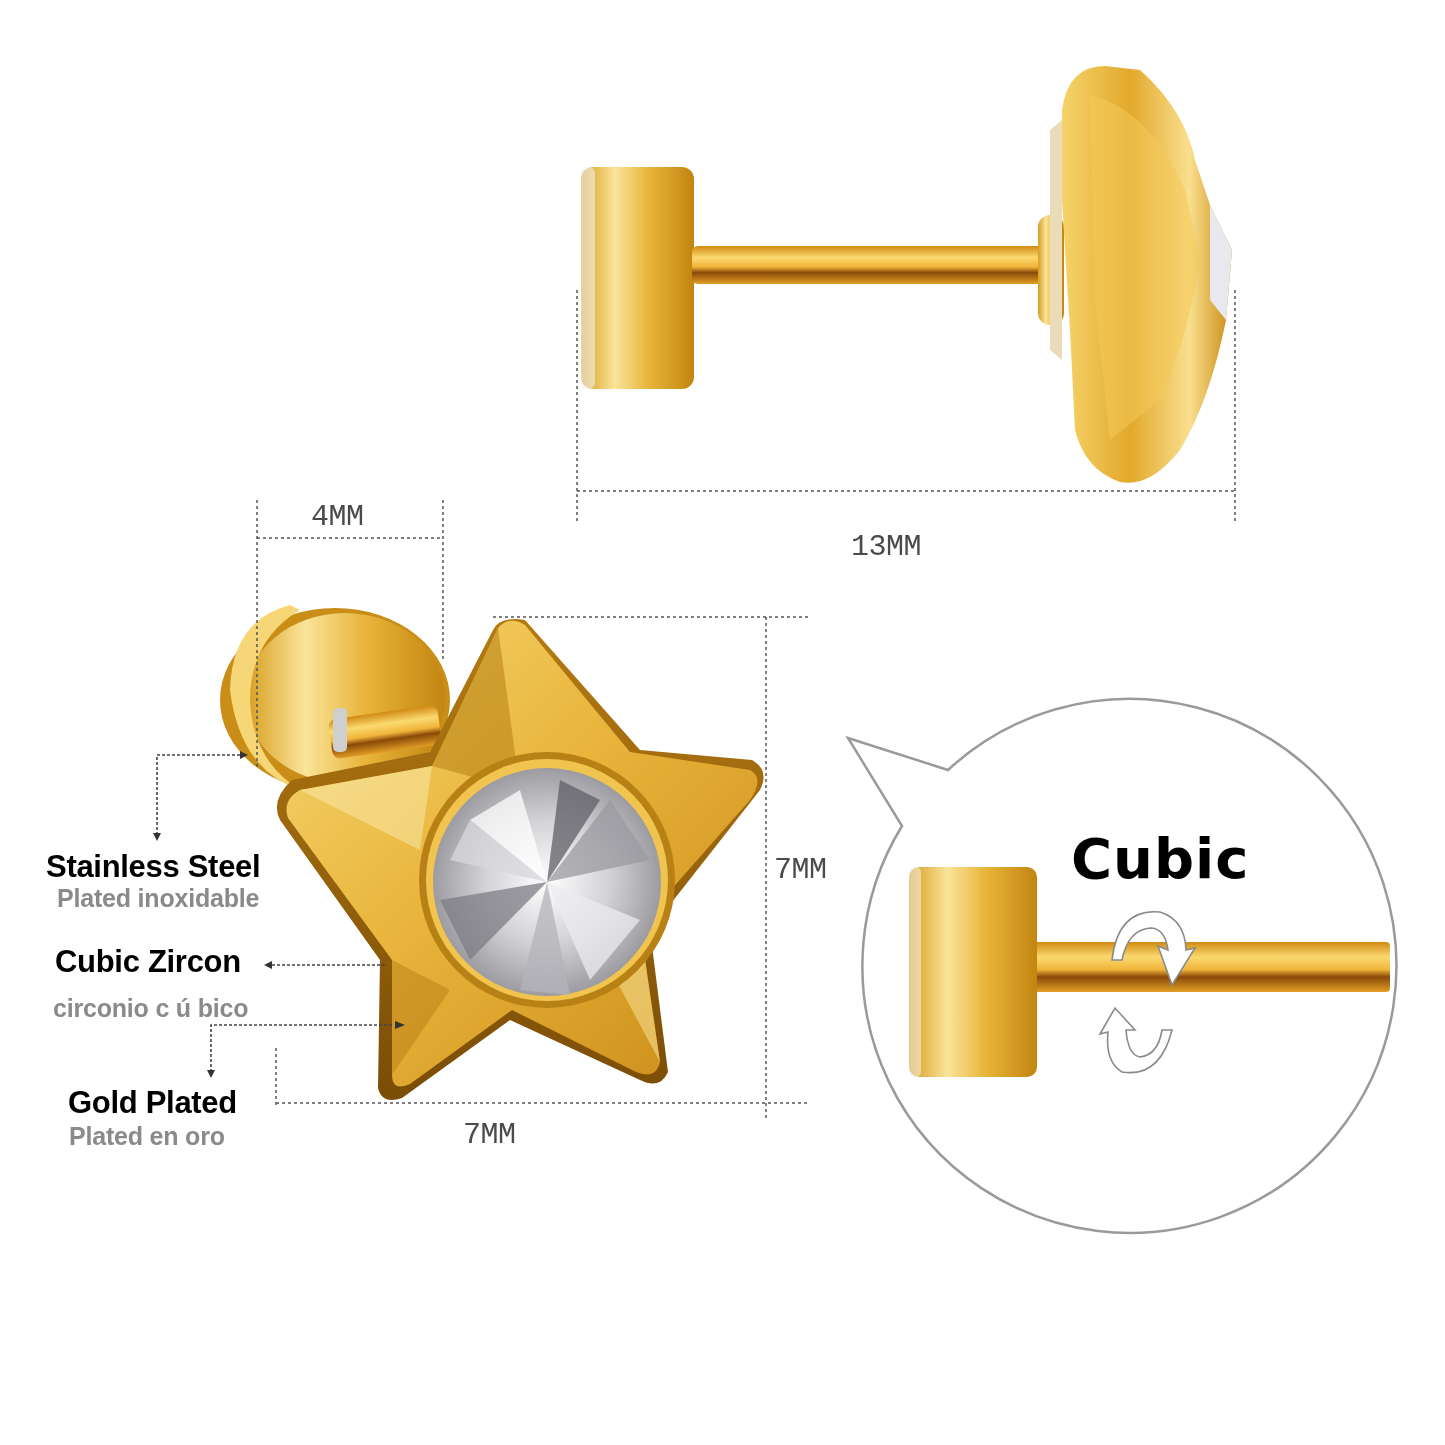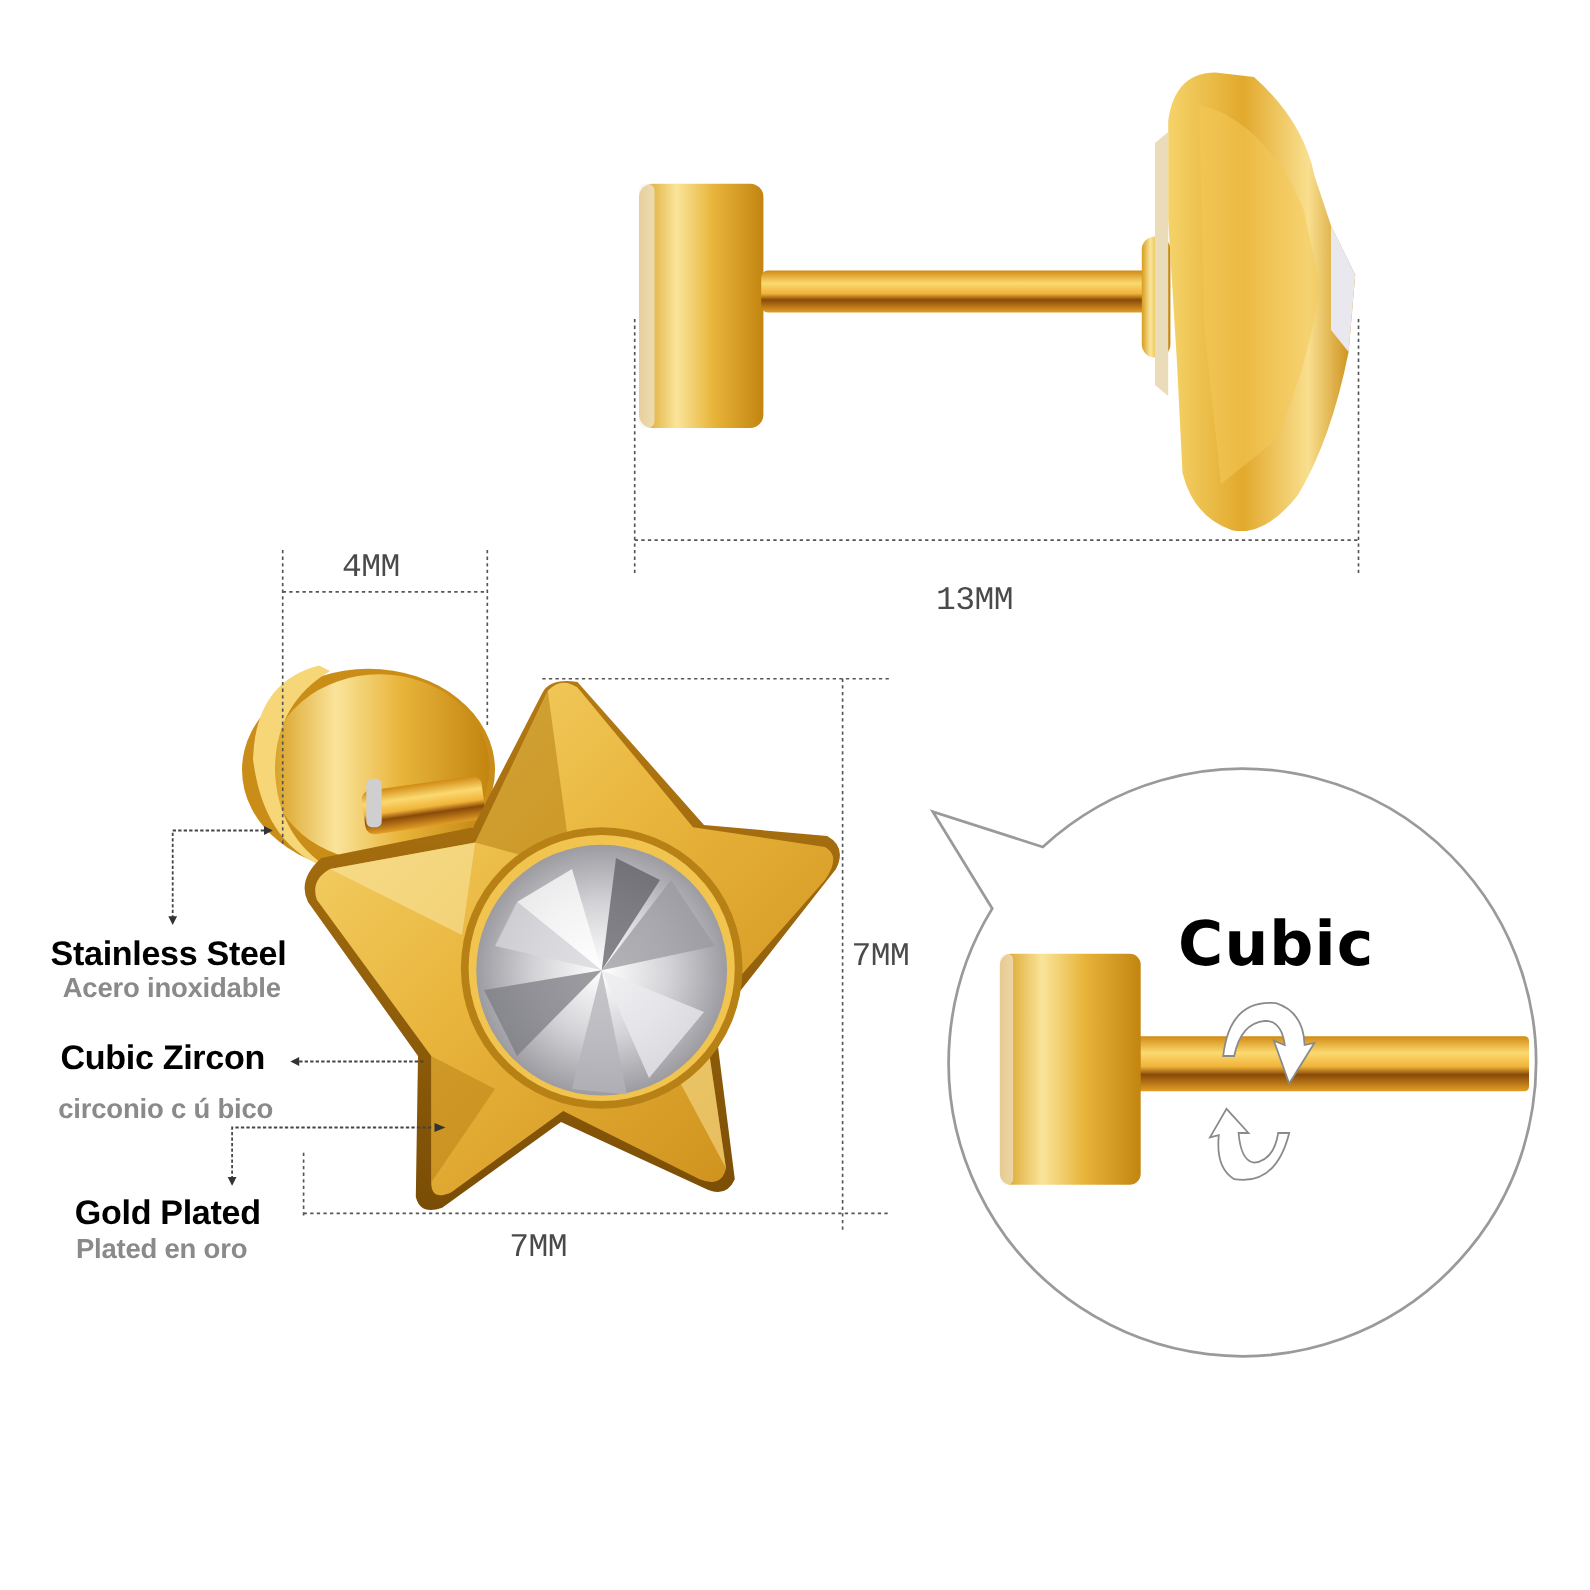--- a/index.html
+++ b/index.html
@@ -154,21 +154,21 @@
       <path d="M1172,1030 Q1160,1078 1122,1072 Q1105,1062 1108,1032 L1100,1034 L1115,1008 L1135,1030 L1126,1030 Q1128,1055 1140,1057 Q1158,1055 1162,1030 Z"></path>
     </g>
   </svg>
 
   <div class="lbl dim" style="left:851px;top:498px;margin-top:32px;">13MM</div>
   <div class="lbl dim" style="left:311px;top:500px;">4MM</div>
   <div class="lbl dim" style="left:774px;top:853px;">7MM</div>
   <div class="lbl dim" style="left:463px;top:1118px;">7MM</div>
 
   <div class="lbl mat-main" style="left:46px;top:849px;">Stainless Steel</div>
-  <div class="lbl mat-sub" style="left:57px;top:884px;">Acero inoxidable</div>
+  <div class="lbl mat-sub" style="left:57px;top:884px;">Plated inoxidable</div>
 
   <div class="lbl mat-main" style="left:55px;top:944px;">Cubic Zircon</div>
   <div class="lbl mat-sub" style="left:53px;top:994px;">circonio c ú bico</div>
 
   <div class="lbl mat-main" style="left:68px;top:1085px;">Gold Plated</div>
   <div class="lbl mat-sub" style="left:69px;top:1122px;">Plated en oro</div>
 
   <div class="lbl twist" style="left:1071px;top:826px;">Cubic</div>
 </div>
 

